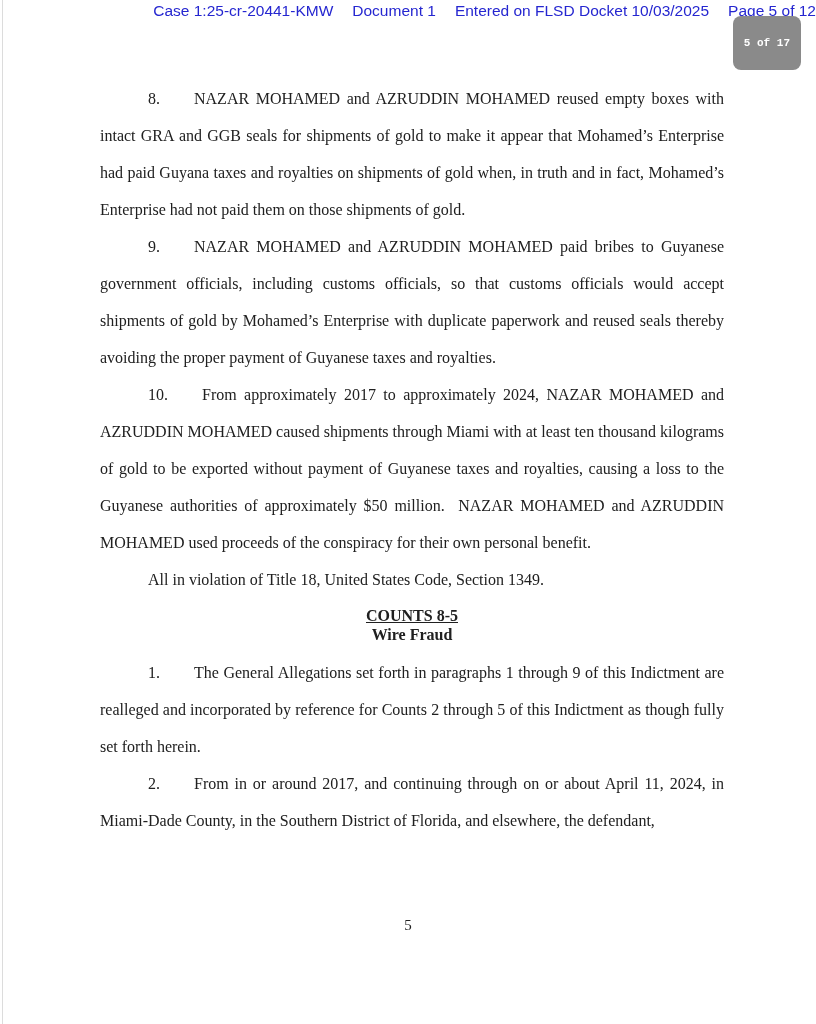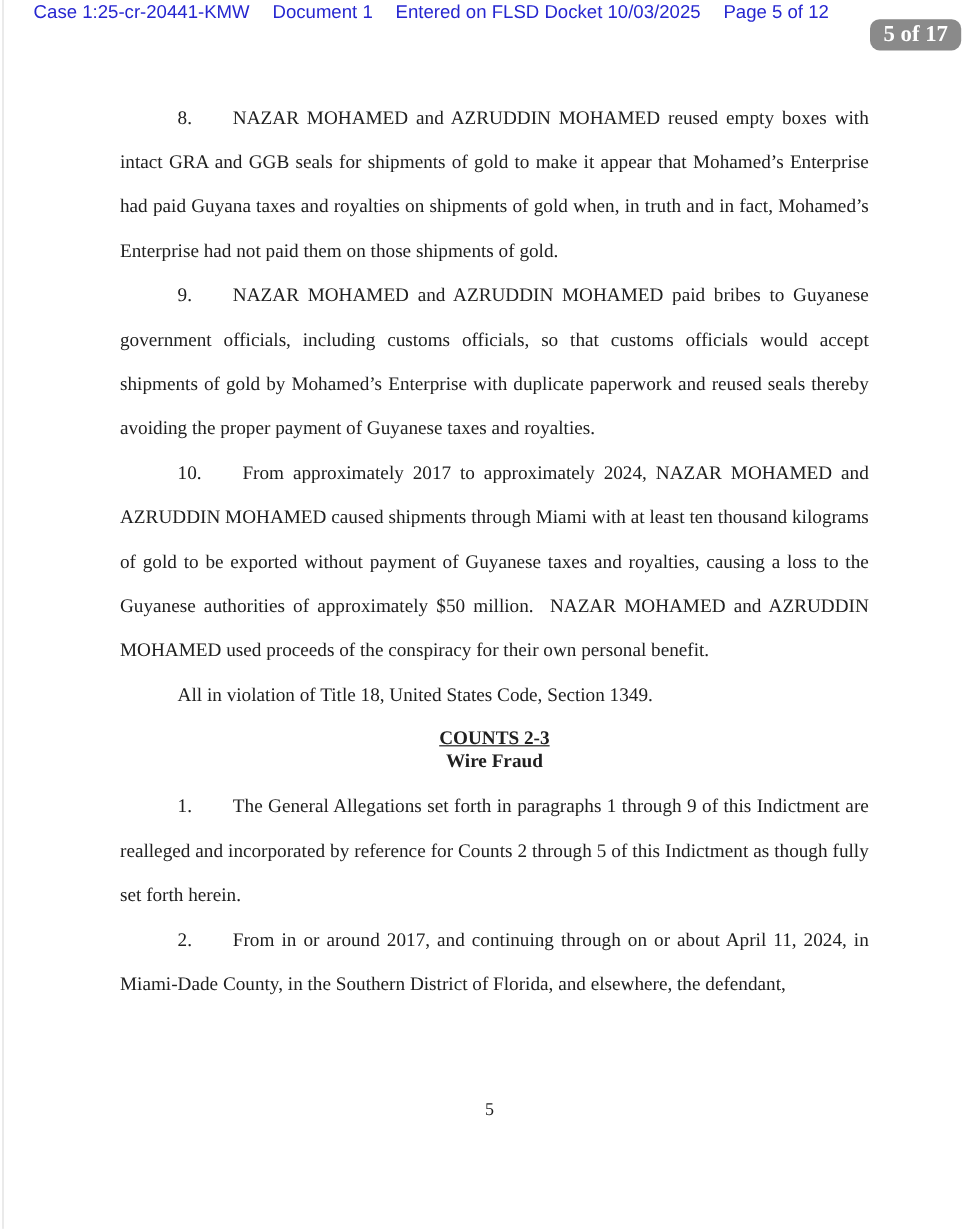--- a/index.html
+++ b/index.html
@@ -9,34 +9,34 @@
     position: relative;
     overflow: hidden;
     font-family: "Liberation Serif", serif;
   }
   .left-edge {
     position: absolute; left: 2px; top: 0; bottom: 0; width: 1px;
     background: var(--edge-line, #dcdcdc);
   }
   .case-header {
     position: absolute; top: 2px; left: 0; right: 0;
-    display: flex; justify-content: flex-start; gap: 19px;
+    display: flex; justify-content: flex-end; gap: 19px;
     font-family: "Liberation Sans", sans-serif;
     font-size: 15.5px; line-height: 18px;
     color: var(--link-color, #2526d0);
     white-space: nowrap;
     padding-left: 28px;
   }
   .page-badge {
     position: absolute; top: 16px; right: 15px;
     background: var(--badge-bg, #8a8a8a);
     color: var(--badge-text, #ffffff);
-    font-family: Liberation Serif, serif;
-    font-weight: bold; font-size: 19px; line-height: 20px;
-    padding: 3px 11px;
+    font-family: Liberation Mono, monospace;
+    font-weight: bold; font-size: 11px; line-height: 20px;
+    padding: 17px 11px;
     border-radius: 8px;
   }
   .doc {
     position: absolute; top: 80px; left: 100px; width: 624px;
     font-size: 16px; line-height: 37px;
     color: var(--text-color, #202020);
     text-align: justify;
   }
   .para { margin: 0; }
   .para.indent { text-indent: 48px; }
@@ -67,20 +67,20 @@
 </div>
 
 <div class="page-badge">5 of 17</div>
 
 <div class="doc">
     <p class="para indent"><span>8.</span><span class="ptab"></span><span class="bold">NAZAR MOHAMED</span><span class=""> and </span><span class="bold">AZRUDDIN MOHAMED</span><span class=""> reused empty boxes with intact GRA and GGB seals for shipments of gold to make it appear that Mohamed’s Enterprise had paid Guyana taxes and royalties on shipments of gold when, in truth and in fact, Mohamed’s Enterprise had not paid them on those shipments of gold.</span></p>
     <p class="para indent"><span>9.</span><span class="ptab"></span><span class="bold">NAZAR MOHAMED</span><span class=""> and </span><span class="bold">AZRUDDIN MOHAMED</span><span class=""> paid bribes to Guyanese government officials, including customs officials, so that customs officials would accept shipments of gold by Mohamed’s Enterprise with duplicate paperwork and reused seals thereby avoiding the proper payment of Guyanese taxes and royalties.</span></p>
     <p class="para indent"><span>10.</span><span class="ptab"></span><span class="">From approximately 2017 to approximately 2024, </span><span class="bold">NAZAR MOHAMED</span><span class=""> and </span><span class="bold">AZRUDDIN MOHAMED</span><span class=""> caused shipments through Miami with at least ten thousand kilograms of gold to be exported without payment of Guyanese taxes and royalties, causing a loss to the Guyanese authorities of approximately $50 million.&nbsp; </span><span class="bold">NAZAR MOHAMED</span><span class=""> and </span><span class="bold">AZRUDDIN MOHAMED</span><span class=""> used proceeds of the conspiracy for their own personal benefit.</span></p>
     <p class="para indent"><span class="">All in violation of Title 18, United States Code, Section 1349.</span></p>
     <div class="heading">
-      <div class="heading-line underline">COUNTS 2-3</div>
+      <div class="heading-line underline">COUNTS 8-5</div>
       <div class="heading-line">Wire Fraud</div>
     </div>
     <p class="para indent"><span>1.</span><span class="ptab"></span><span class="">The General Allegations set forth in paragraphs 1 through 9 of this Indictment are realleged and incorporated by reference for Counts 2 through 5 of this Indictment as though fully set forth herein.</span></p>
     <p class="para indent"><span>2.</span><span class="ptab"></span><span class="">From in or around 2017, and continuing through on or about April 11, 2024, in Miami-Dade County, in the Southern District of Florida, and elsewhere, the defendant,</span></p>
   </div>
 
 <div class="page-number">5</div>
 
 </body></html>

